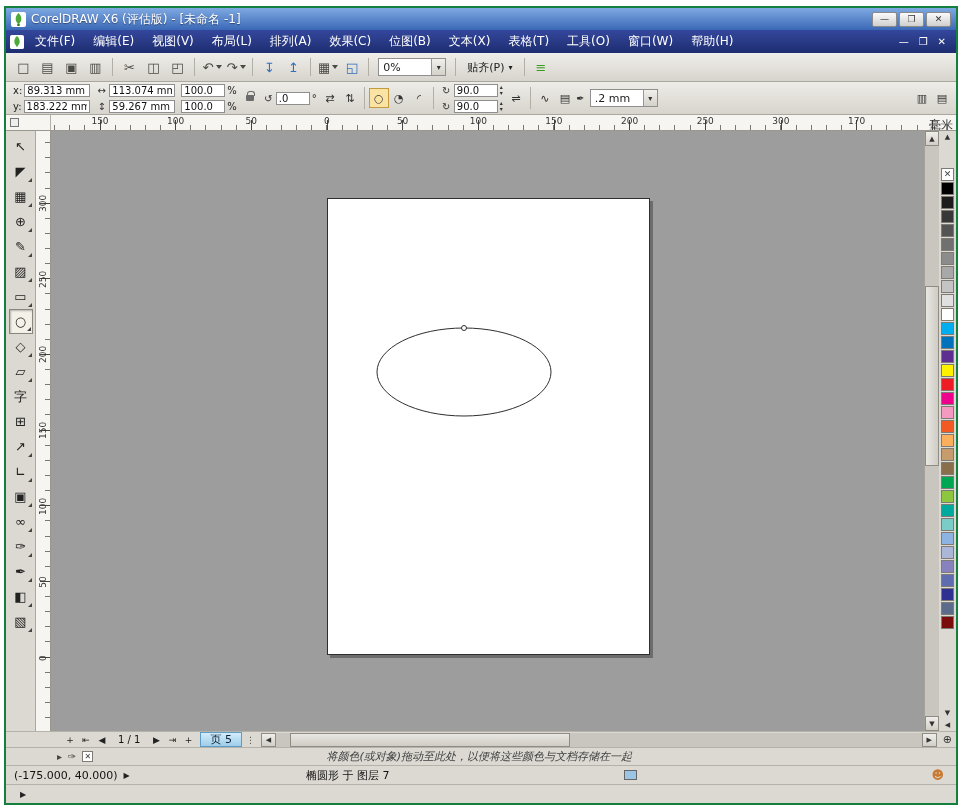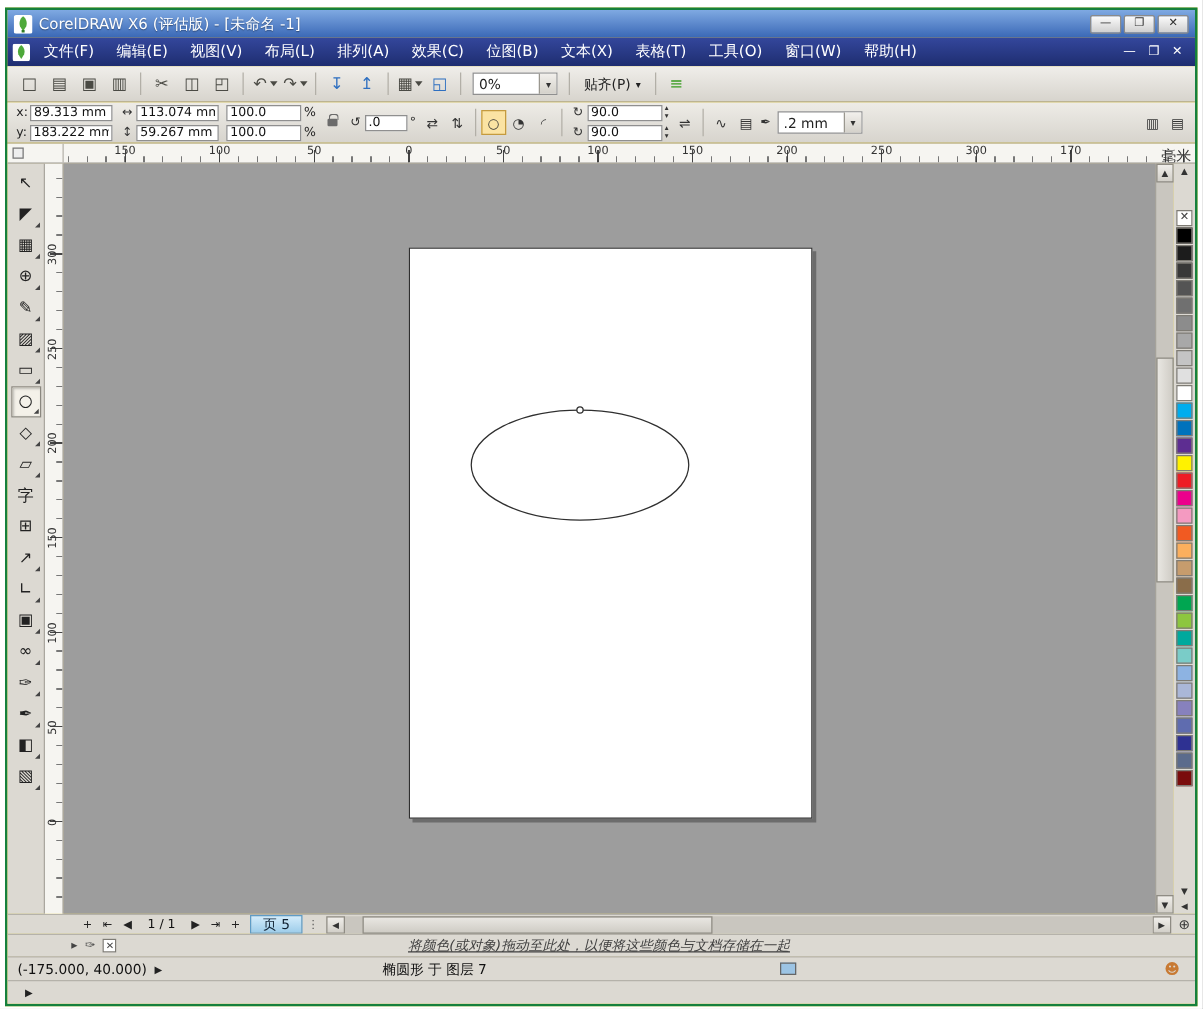--- a/index.html
+++ b/index.html
@@ -47,21 +47,21 @@
 
   
   .propbar { height:33px; flex:0 0 33px; background:linear-gradient(#eeece7,#d7d4cd);
     border-bottom:1px solid #aaa79f; display:flex; align-items:center; padding:0 4px; }
   .pgroup { display:flex; flex-direction:column; justify-content:center; gap:1px; margin:0 3px; }
   .prow { display:flex; align-items:center; gap:2px; height:15px; }
   .plab { font-size:10px; color:#222; }
   .picon { font-size:10px; color:#333; width:11px; text-align:center; }
   .pin { height:13px; border:1px solid #8f8f8f; background:#fff; font-size:10px; padding:0 2px;
     font-family:inherit; color:#111; }
-  .w66 { width:66px; } .w40 { width:60px; } .w34 { width:34px; }
+  .w66 { width:66px; } .w40 { width:44px; } .w34 { width:34px; }
   .pbtn2 { width:20px; height:20px; display:inline-flex; align-items:center; justify-content:center;
     font-size:11px; color:#333; border:1px solid transparent; }
   .pbtn2.pressed { background:#fbe3a3; border:1px solid #c49a3f; }
   .psep { width:1px; height:22px; background:#b2afa7; margin:0 4px; }
   .spin { display:inline-flex; flex-direction:column; justify-content:center; line-height:5px; }
   .spin i { font-style:normal; font-size:6px; color:#333; height:6px; }
   .lockicon { position:relative; width:8px; height:6px; background:#6b6b6b; border-radius:1px; display:inline-block; }
   .lockicon::before { content:""; position:absolute; top:-4px; left:1px; width:6px; height:4px;
     border:1px solid #6b6b6b; border-bottom:none; border-radius:3px 3px 0 0; }
   .pright { margin-left:auto; display:flex; align-items:center; }
@@ -130,21 +130,21 @@
   .htrack { flex:1; height:14px; background:#c9c6bf; position:relative; }
   .hthumb { position:absolute; top:0; bottom:0; left:14px; width:280px;
     background:linear-gradient(#e9e7e2,#cfccc5); border:1px solid #8f8c84; }
   .zoomicon { font-size:11px; color:#333; padding:0 4px; }
 
   .docpal { height:18px; flex:0 0 18px; background:#dcd9d2; border-top:1px solid #b5b2aa;
     display:flex; align-items:center; padding-left:48px; }
   .dicon { font-size:10px; color:#444; padding:0 3px; }
   .dswatch { width:11px; height:11px; border:1px solid #7e7b74; background:#fff; font-size:8px;
     line-height:9px; text-align:center; color:#444; margin:0 3px; }
-  .hint { flex:1; text-align:center; font-style:italic; font-size:11px; color:#3f3f3f; padding-right:94px;text-decoration:underline; }
+  .hint { flex:1; text-align:center; font-style:italic; font-size:11px; color:#3f3f3f; padding-right:94px; }
 
   .status1 { height:19px; flex:0 0 19px; background:#dcd9d2; border-top:1px solid #b5b2aa;
     position:relative; display:flex; align-items:center; font-size:11px; color:#111; }
   .coords { padding-left:8px; }
   .expander { font-size:8px; color:#222; padding:0 6px; }
   .objinfo { position:absolute; left:300px; white-space:nowrap; }
   .monitor { position:absolute; left:618px; top:4px; width:13px; height:10px; border:1px solid #666;
     background:#9cc4e4; }
   .person { position:absolute; right:12px; top:2px; font-size:12px; color:#c87a33; }
   .status2 { height:19px; flex:0 0 19px; background:#dcd9d2; border-top:1px solid #b5b2aa;

